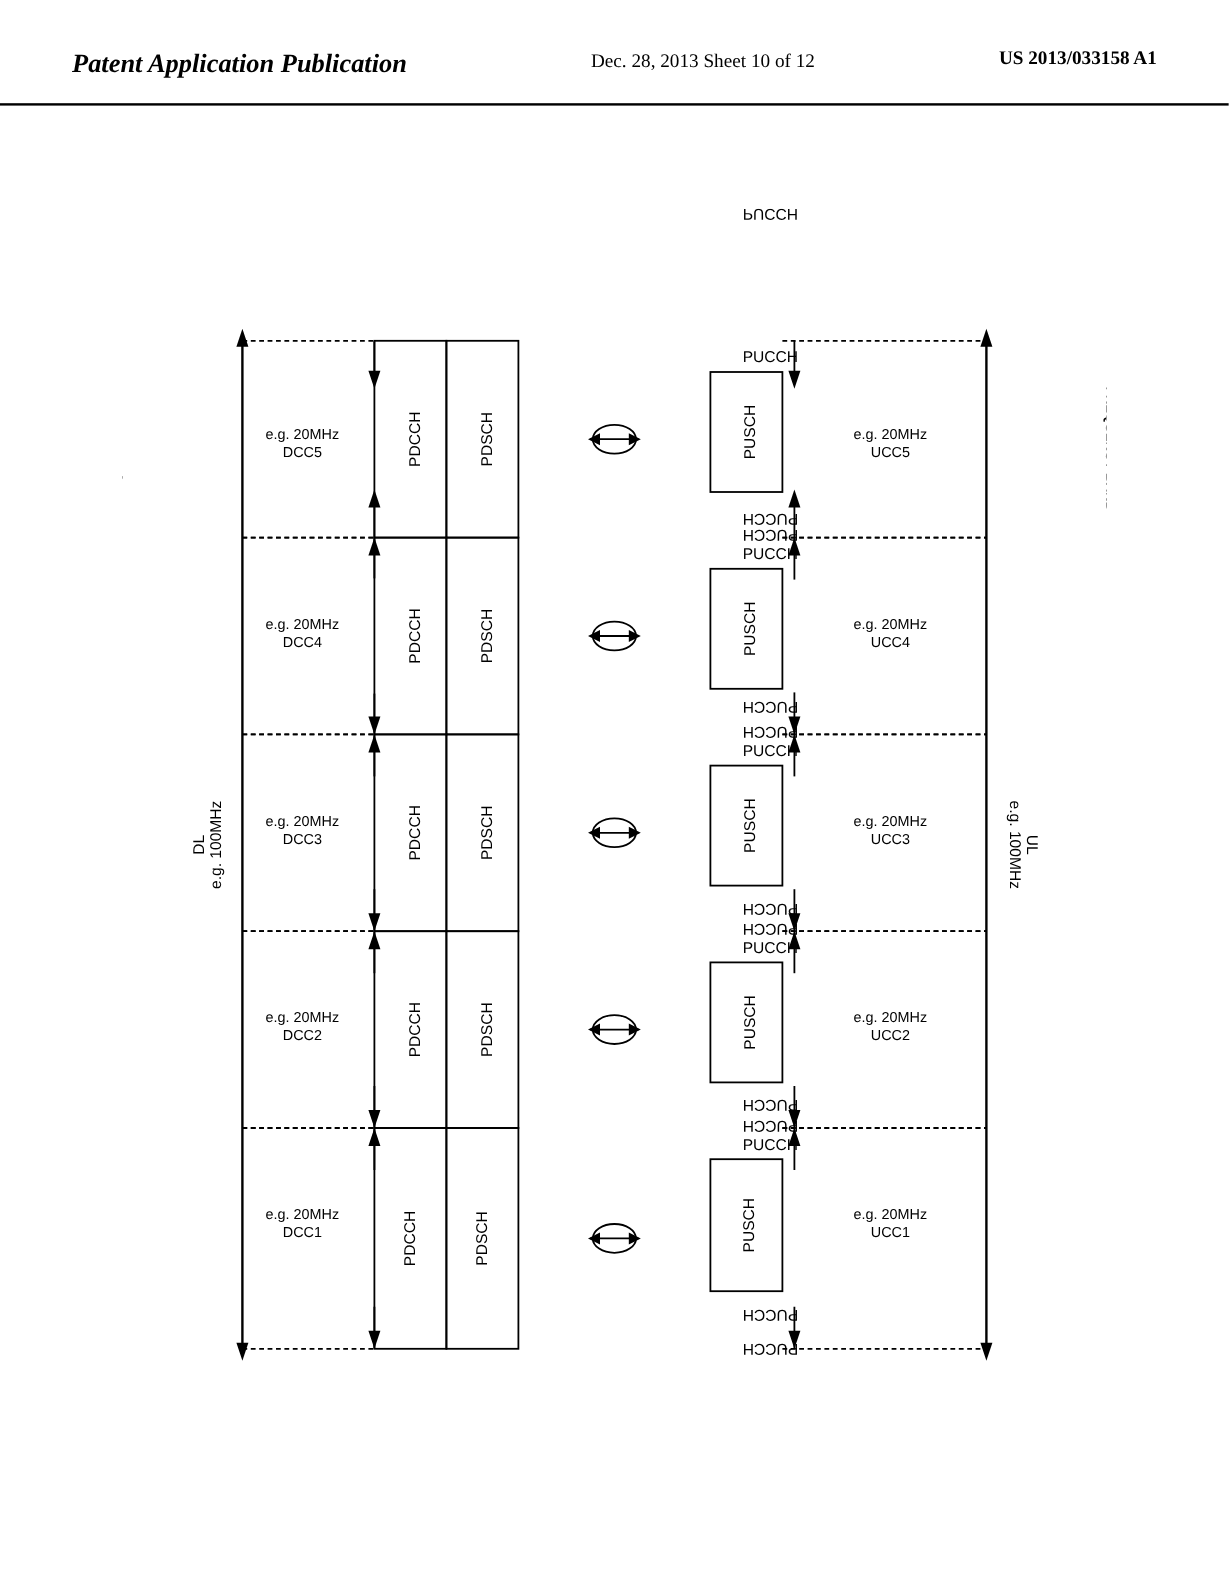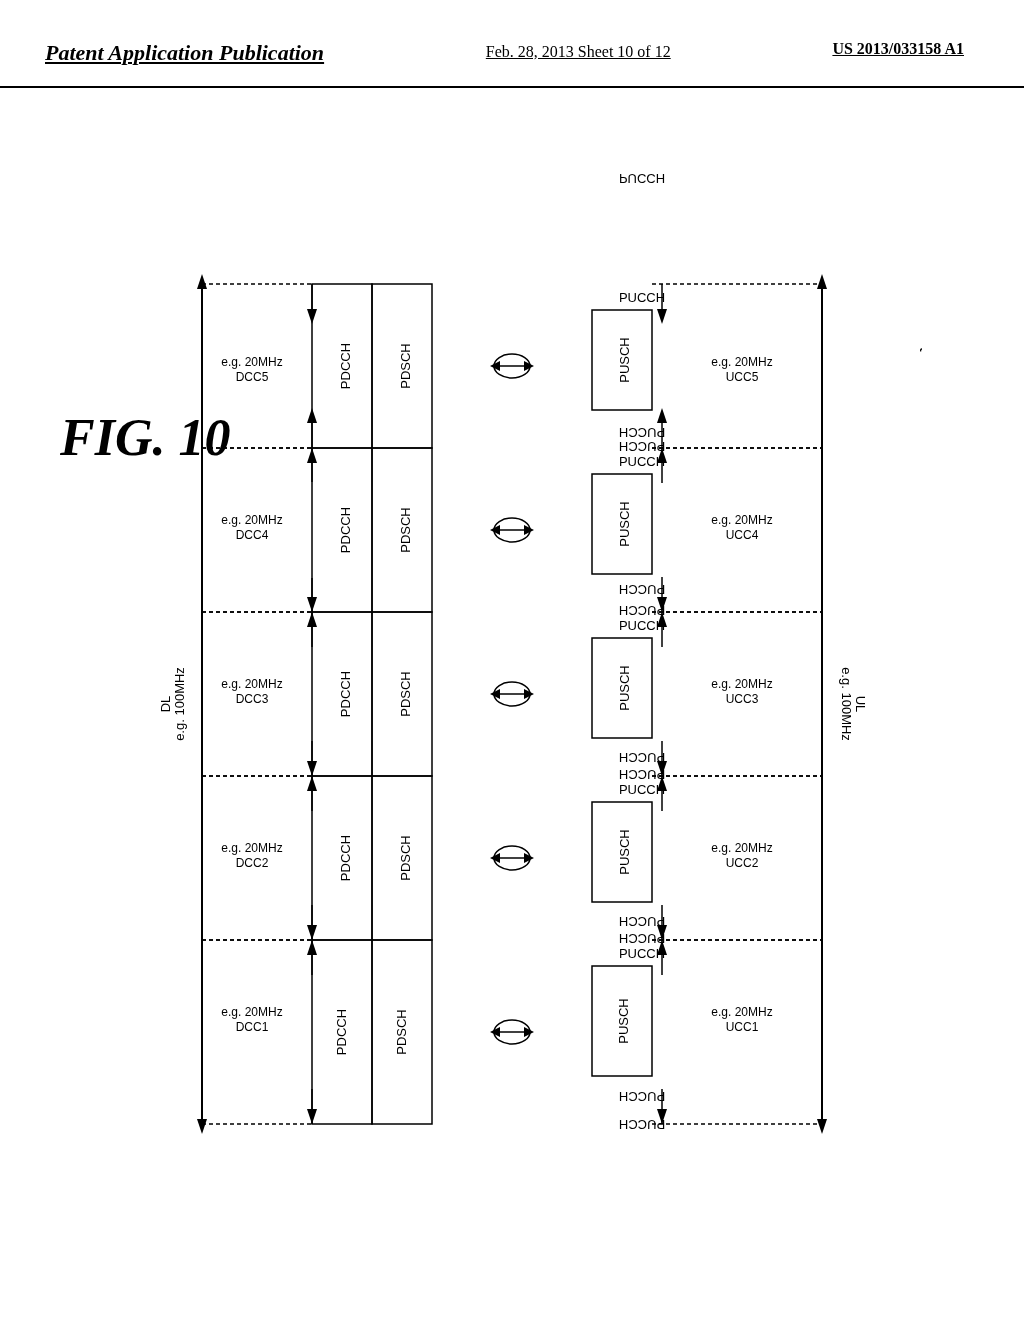--- a/index.html
+++ b/index.html
@@ -9,23 +9,22 @@
       width: 1024px;
       height: 1320px;
       overflow: hidden;
       position: relative;
     }
 
     .header {
       display: flex;
       justify-content: space-between;
       align-items: flex-start;
-      padding: 40px 60px 20px 45px;
+      padding: 40px 60px 20px 60px;
       border-bottom: 2px solid #000;
-      text-decoration: underline;
     }
 
     .header-left {
       font-size: 22px;
       font-weight: bold;
       font-style: italic;
     }
 
     .header-center {
       font-size: 16px;
@@ -61,26 +60,25 @@
       left: 50%;
       top: 50%;
       transform: translate(-50%, -48%);
     }
   </style>
 </head>
 <body>
 
 <div class="header">
   <div class="header-left">Patent Application Publication</div>
-  <div class="header-center">Feb. 28, 2013   Sheet 10 of 12</div>
+  <div class="header-center">Dec. 28, 2013   Sheet 10 of 12</div>
   <div class="header-right">US 2013/033158 A1</div>
 </div>
 
 <div class="diagram-area">
-  <div class="fig-label">FIG. 10</div>
 
   <svg class="diagram-svg" width="820" height="1050" viewBox="0 0 820 1050">
 
     <line x1="100" y1="110" x2="100" y2="950" stroke="#000" stroke-width="2"></line>
     <polygon points="100,100 95,115 105,115" fill="#000"></polygon>
     <polygon points="100,960 95,945 105,945" fill="#000"></polygon>
 
     <text x="82" y="530" transform="rotate(-90,82,530)" text-anchor="middle" font-size="13" font-family="Arial,sans-serif">e.g. 100MHz</text>
     <text x="68" y="530" transform="rotate(-90,68,530)" text-anchor="middle" font-size="13" font-family="Arial,sans-serif">DL</text>
 

